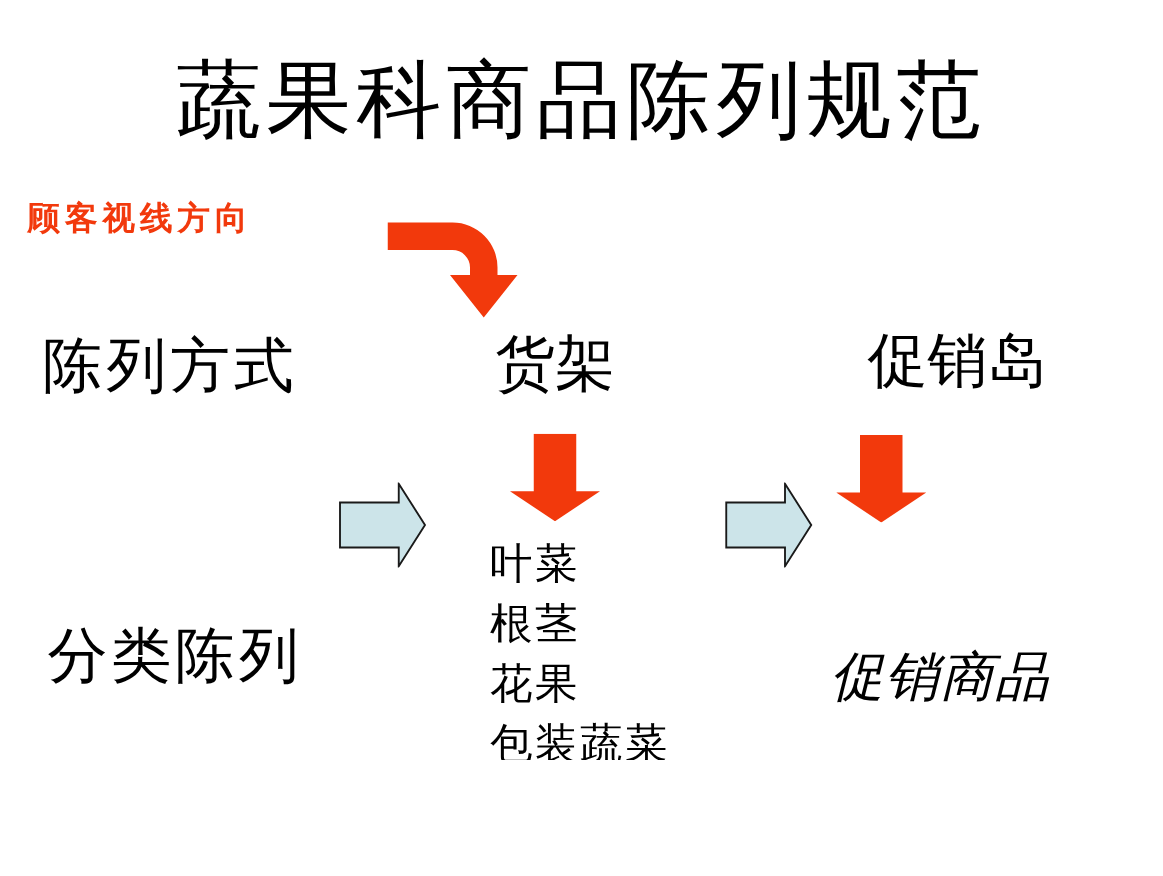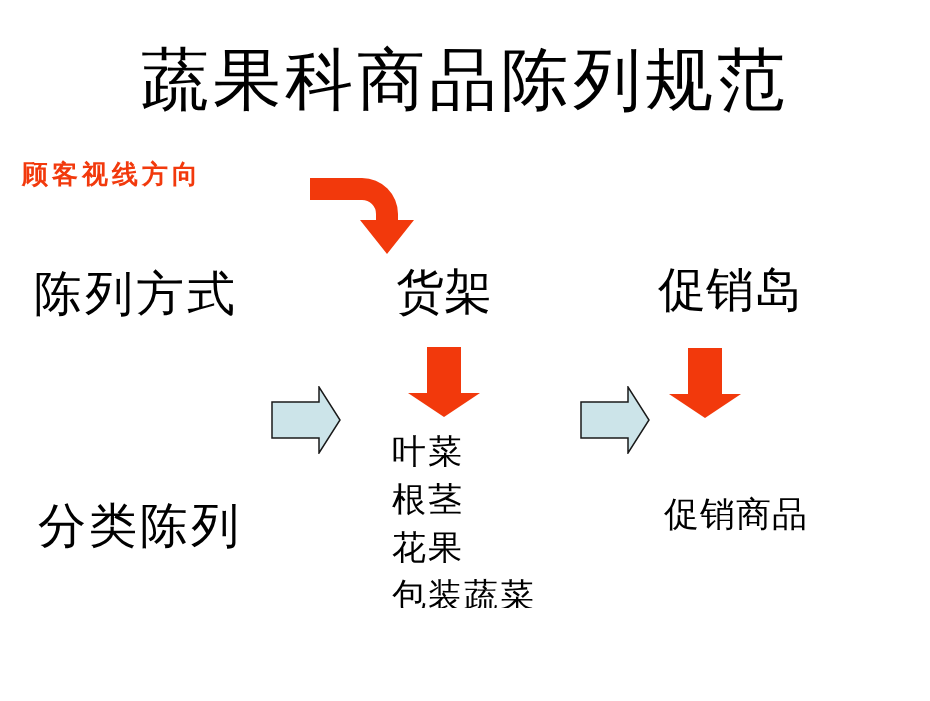--- a/index.html
+++ b/index.html
@@ -46,29 +46,29 @@
   }
   .method-label { top: 268px; left: 34px; }
   .category-label { top: 503px; left: 38px; font-family: Liberation Mono, monospace; }
 
   .col-head {
     font-size: 48px;
     line-height: 1.1;
     white-space: nowrap;
   }
   .shelf-head { top: 266px; left: 396px; }
-  .island-head { top: 264px; left: 658px; }
+  .island-head { top: 264px; left: 694px; }
 
   .item-list {
     font-size: 34px;
     letter-spacing: 2px;
   }
   .item-list > div { line-height: 48px; white-space: nowrap; }
   .shelf-list { top: 428px; left: 392px; }
-  .island-list { top: 492px; left: 664px; font-size: 35px; letter-spacing: 1px; }
+  .island-list { top: 520px; left: 664px; font-size: 43px; letter-spacing: 1px; font-style: italic; }
   .island-list > div { line-height: 45px; }
 
   .elbow-arrow { top: 172px; left: 310px; }
   .down-arrow-1 { top: 347px; left: 408px; }
   .down-arrow-2 { top: 348px; left: 669px; }
   .right-arrow-1 { top: 386px; left: 271px; }
   .right-arrow-2 { top: 386px; left: 580px; }
 
   .red-fill { fill: var(--accent-red, #f2390c); }
   .blue-shape {

